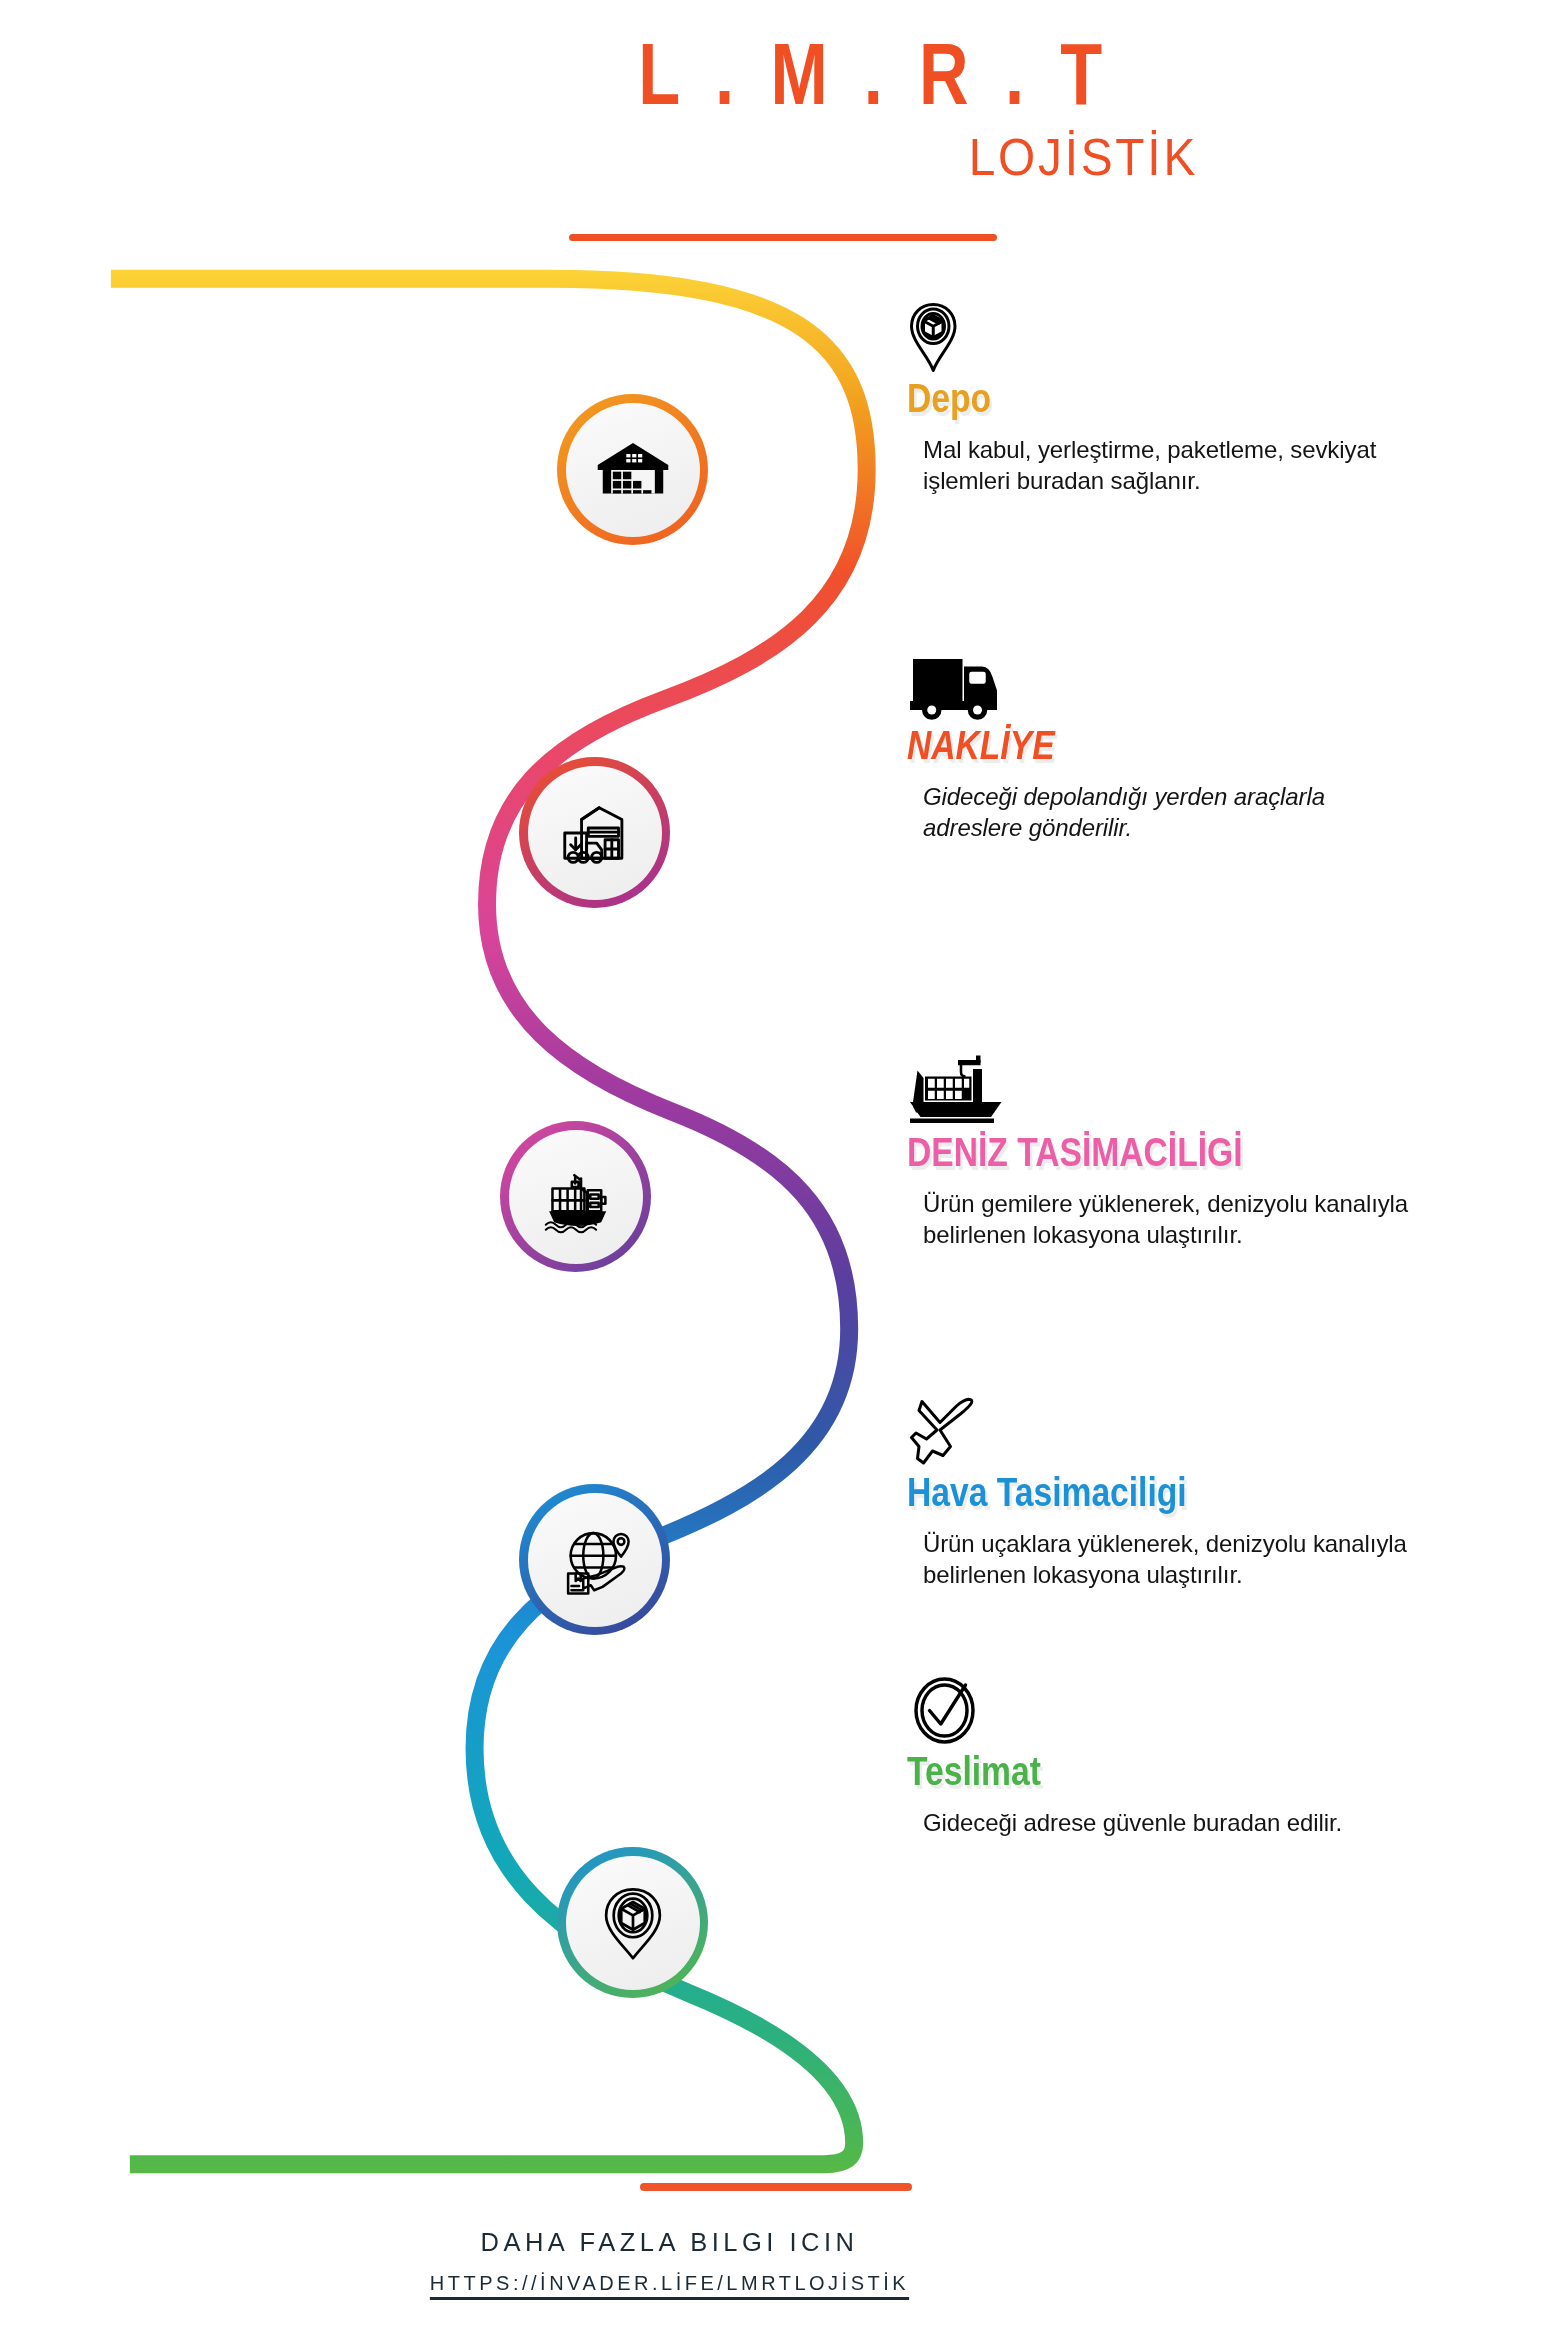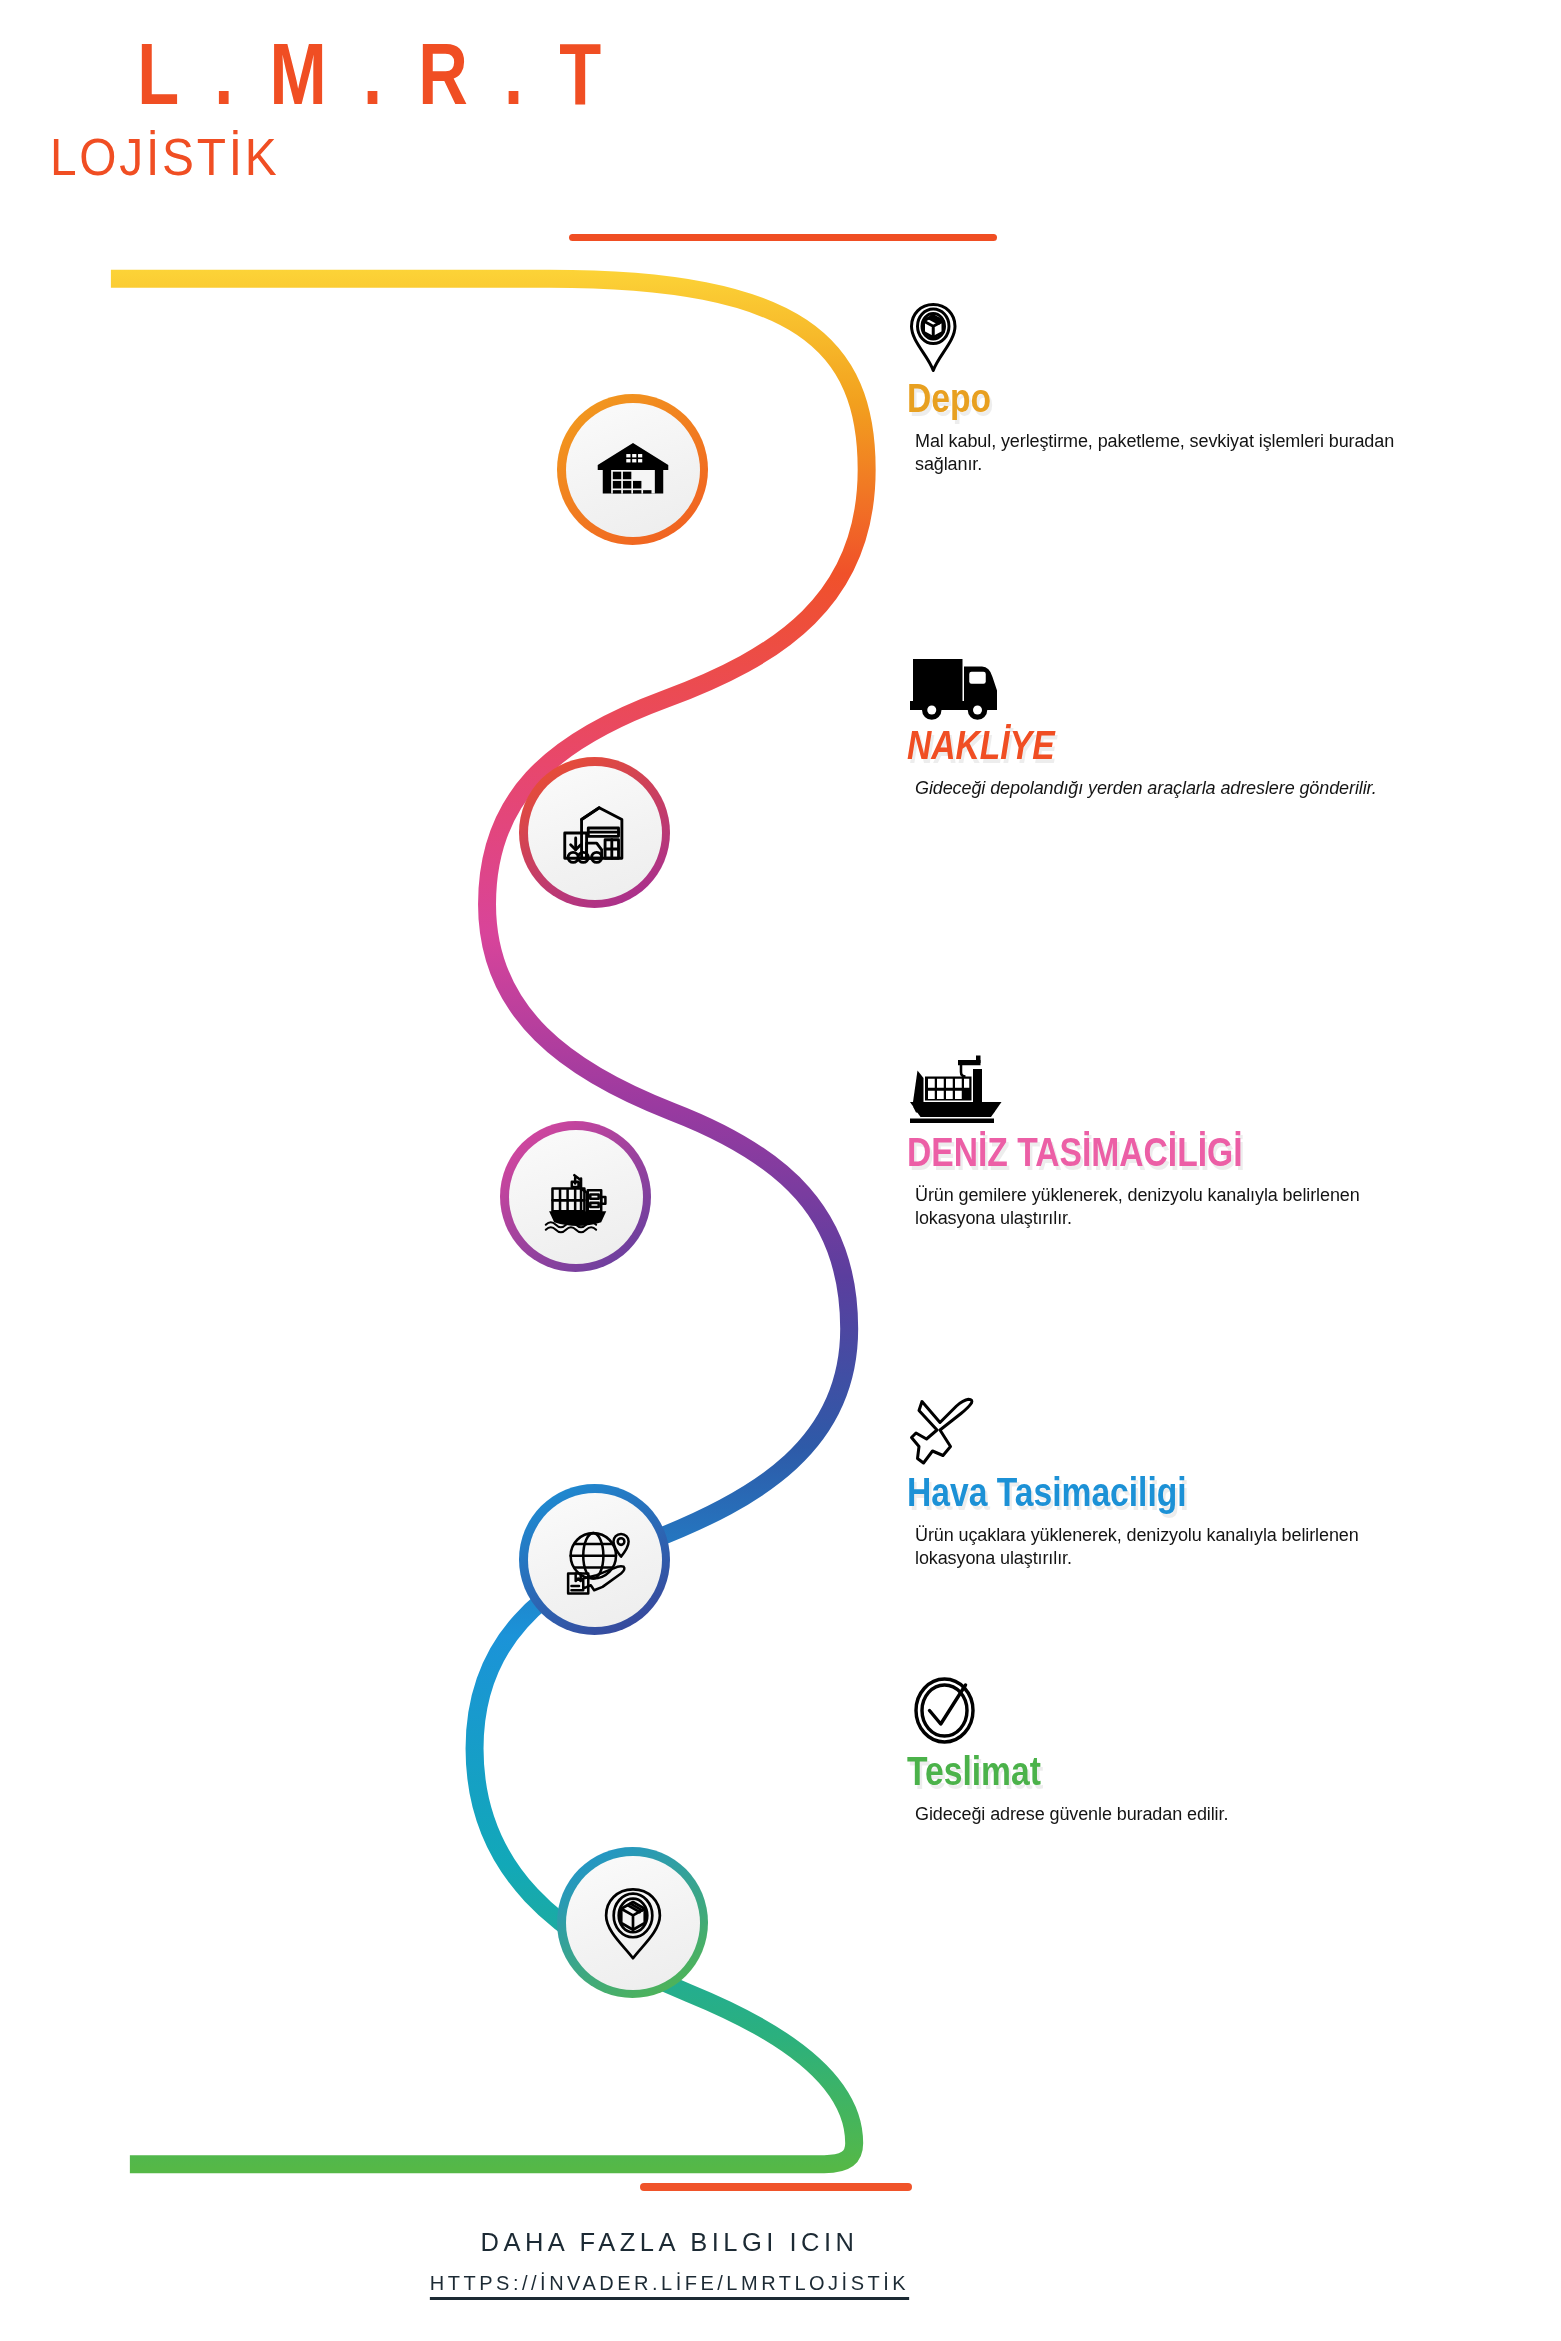--- a/index.html
+++ b/index.html
@@ -1,20 +1,20 @@
 <!DOCTYPE html>
 <html style="font-size:8px"><head>
 <meta charset="utf-8">
 <style>
   html,body{margin:0;padding:0;background:#fff;}
   body{width:1561px;height:2342px;position:relative;overflow:hidden;
        font-family:"Liberation Sans","DejaVu Sans",sans-serif;}
 
   
-  #header{position:absolute;left:0;top:0;width:1248px;text-align:left;}
+  #header{position:absolute;left:0;top:0;width:1248px;text-align:right;}
   #brand-title{
     font-family:"Liberation Sans Narrow","Liberation Sans",sans-serif;
     font-weight:700;font-size:88px;line-height:1;color:#F04E23;
     letter-spacing:11px;margin-top:30px;transform:scaleX(.78);
     transform-origin:center center;white-space:nowrap;}
   #brand-sub{
     font-family:"Liberation Sans","DejaVu Sans",sans-serif;
     font-weight:400;font-size:52px;line-height:1;color:#F04E23;
     letter-spacing:3px;margin-top:13px;transform:scaleX(.92);
     transform-origin:center center;white-space:nowrap;}
@@ -37,21 +37,21 @@
   
   .item{position:absolute;width:530px;}
   .item .topicon{width:auto;height:75px;margin-bottom:3px;}
   .item .topicon svg{height:75px;width:auto;display:block;}
   .item h2{
     font-family:"Liberation Sans Narrow","Liberation Sans",sans-serif;
     font-weight:700;margin:0 0 11px 0;line-height:1;
     font-size:41px;letter-spacing:0px;transform:scaleX(.82);
     transform-origin:left center;white-space:nowrap;
     text-shadow:3px 3.5px 0 rgba(0,0,0,.07);}
-  .item p{margin:8px;font-size:18px;line-height:1.28;color:#141414;
+  .item p{margin:16px;font-size:24px;line-height:1.28;color:#141414;
           font-family:"Liberation Sans","DejaVu Sans",sans-serif;
           font-weight:400;letter-spacing:-0.1px;}
 
   
   #footer{position:absolute;left:0;width:1339px;text-align:center;}
   #footer .fline1{font-size:25.5px;letter-spacing:4.5px;color:#1c2a34;
                   font-weight:400;}
   #footer .fline2{font-size:20px;letter-spacing:3.5px;color:#1c2a34;
                   font-weight:400;margin-top:15px;
                   text-decoration:underline;text-underline-offset:7px;

